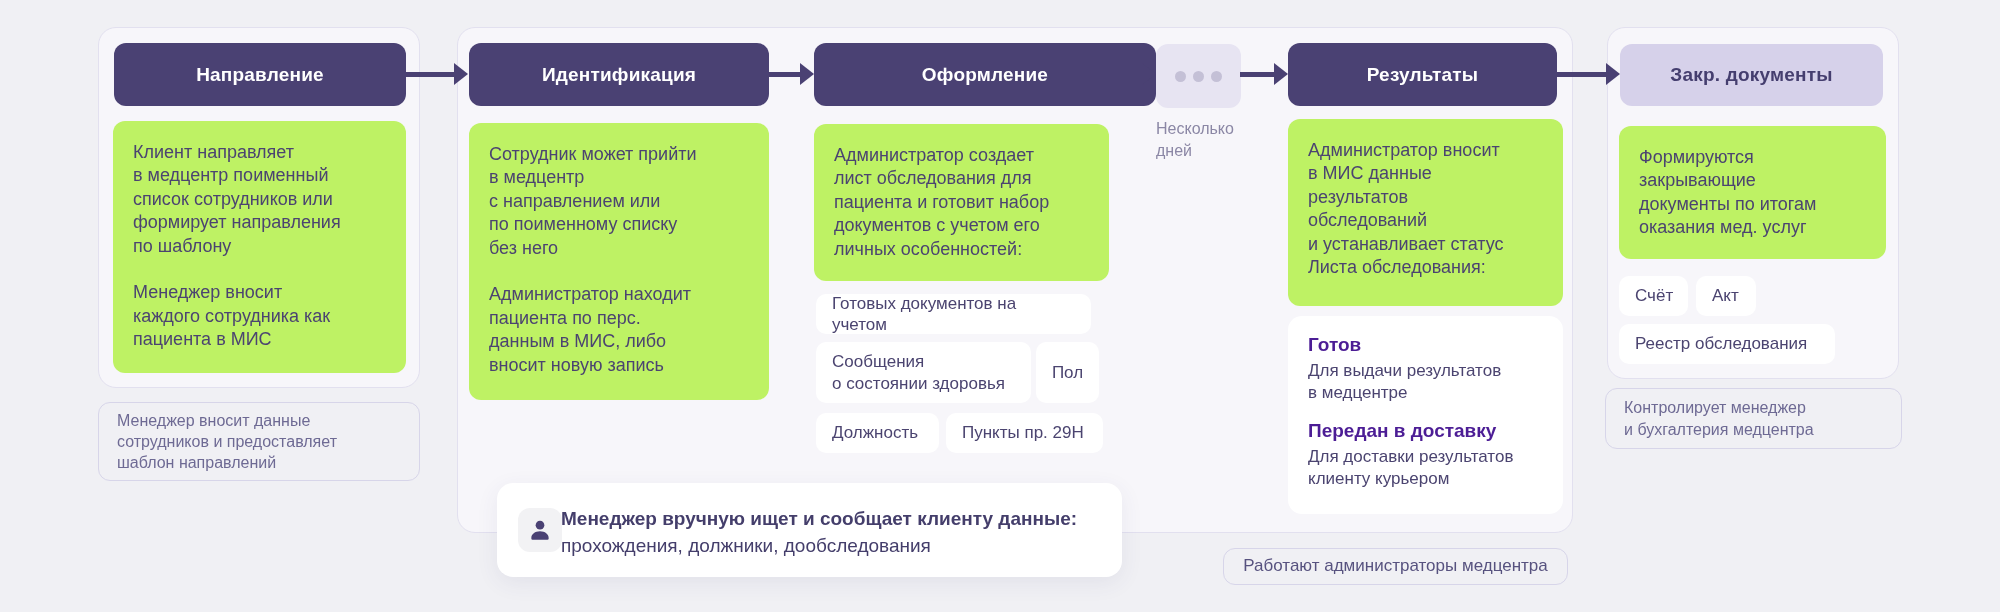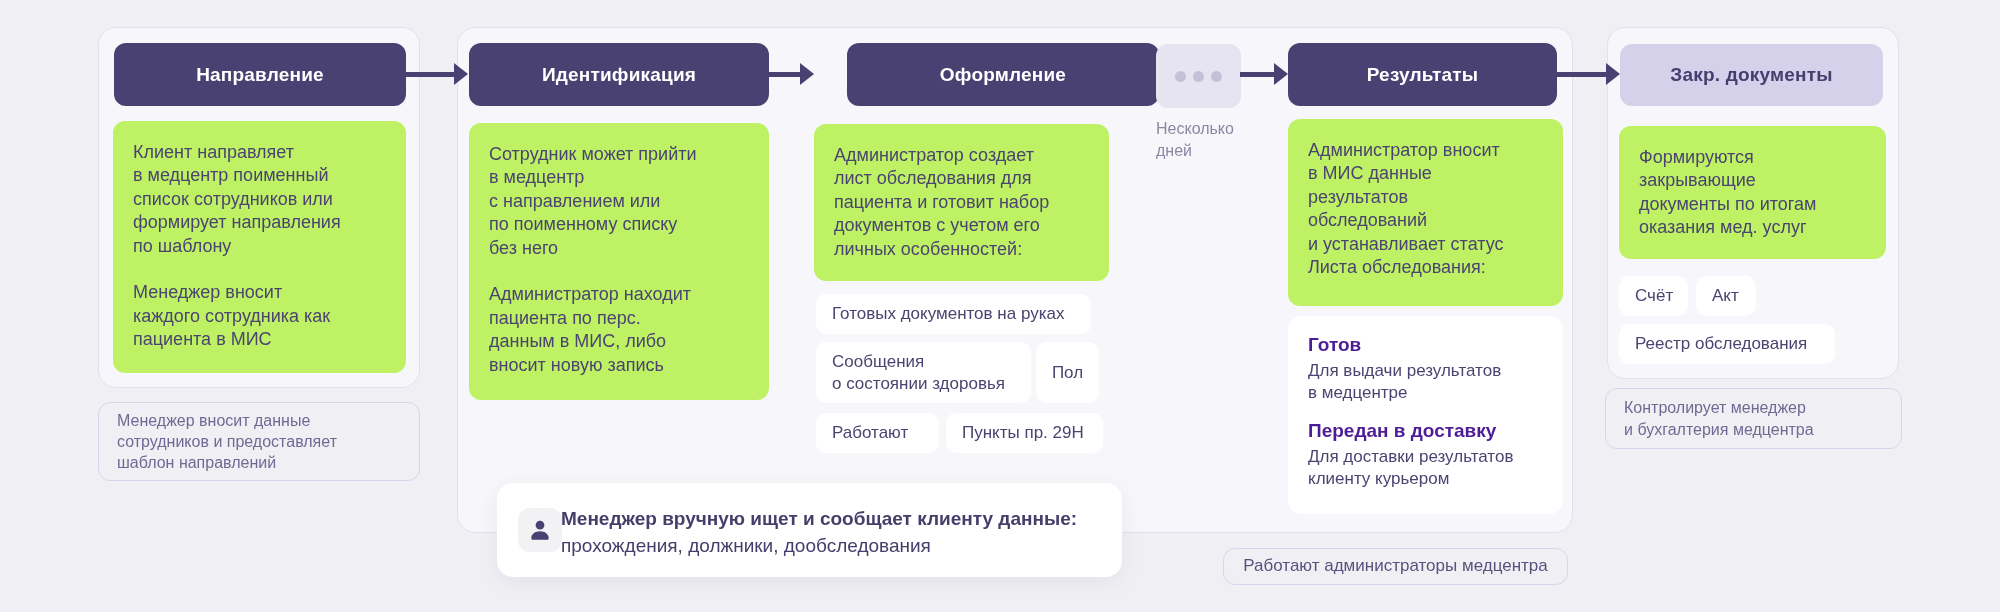--- a/index.html
+++ b/index.html
@@ -104,34 +104,34 @@
 в медцентр
 с направлением или
 по поименному списку
 без него
 
 Администратор находит
 пациента по перс.
 данным в МИС, либо
 вносит новую запись</div>
 
-    <div class="stage-header" style="left:356px; top:15px; width:312px; height:63px;margin-left:33px;">
+    <div class="stage-header" style="left:356px; top:15px; width:342px; height:63px;">
       <span>Оформление</span>
     </div>
     <div class="body-box" style="left:356px; top:96px; width:295px; height:157px;">Администратор создает
 лист обследования для
 пациента и готовит набор
 документов с учетом его
 личных особенностей:</div>
 
-    <div class="chip" style="left:358px; top:266px; width:275px; height:40px;">Готовых документов на руках</div>
+    <div class="chip" style="left:358px; top:266px; width:275px; height:40px;">Готовых документов на учетом</div>
     <div class="chip" style="left:358px; top:314px; width:215px; height:61px;">Сообщения
 о состоянии здоровья</div>
     <div class="chip center" style="left:578px; top:314px; width:63px; height:61px;">Пол</div>
-    <div class="chip" style="left:358px; top:385px; width:123px; height:40px;">Работают</div>
+    <div class="chip" style="left:358px; top:385px; width:123px; height:40px;">Должность</div>
     <div class="chip" style="left:488px; top:385px; width:157px; height:40px;">Пункты пр. 29Н</div>
 
     <div class="wait-box" style="left:698px; top:16px; width:85px; height:64px;">
       <span class="dot"></span>
       <span class="dot"></span>
       <span class="dot"></span>
     </div>
     <div class="wait-label" style="left:698px; top:90px; width:110px;">Несколько дней</div>
 
     <div class="stage-header" style="left:830px; top:15px; width:269px; height:63px;">

